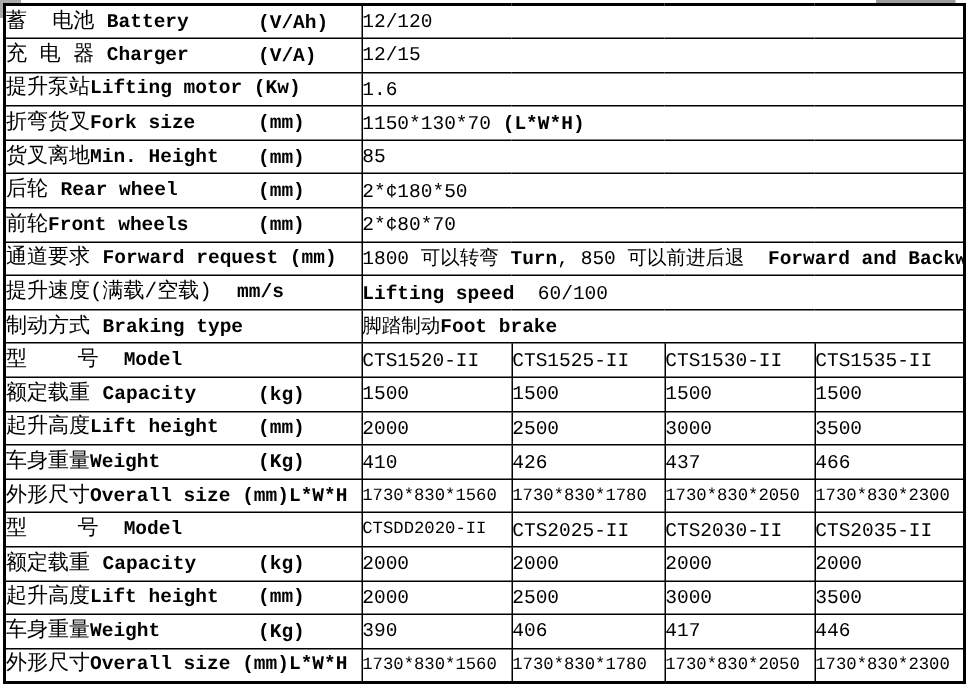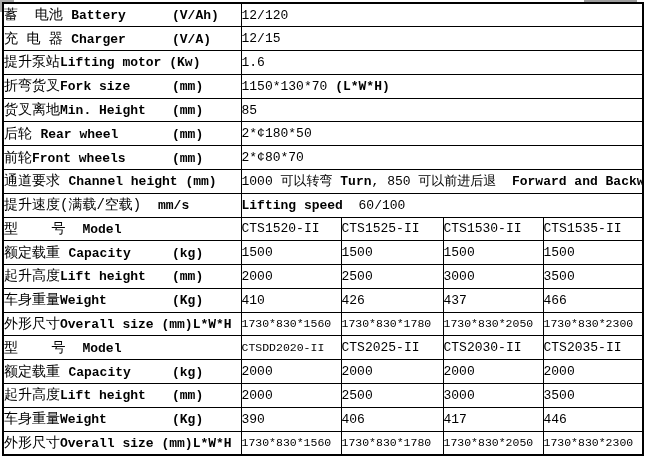--- a/index.html
+++ b/index.html
@@ -66,26 +66,30 @@
         </tr>
         <tr>
           <td class="lbl"><span class="zh">后轮 </span><span class="en">Rear wheel</span><span class="u ufix">(mm)</span></td>
           <td colspan="4" class="val"><span class="r">2*¢180*50</span></td>
         </tr>
         <tr>
           <td class="lbl"><span class="zh">前轮</span><span class="en">Front wheels</span><span class="u ufix">(mm)</span></td>
           <td colspan="4" class="val"><span class="r">2*¢80*70</span></td>
         </tr>
         <tr>
-          <td class="lbl"><span class="zh">通道要求 </span><span class="en">Channel height</span><span class="u"> (mm)</span></td>
-          <td colspan="4" class="val"><span class="r">1000 可以转弯 </span><span class="b">Turn</span><span class="r">, 850 可以前进后退  </span><span class="b">Forward and Backward</span></td>
+          <td class="lbl"><span class="zh">通道要求 </span><span class="en">Forward request</span><span class="u"> (mm)</span></td>
+          <td colspan="4" class="val"><span class="r">1800 可以转弯 </span><span class="b">Turn</span><span class="r">, 850 可以前进后退  </span><span class="b">Forward and Backward</span></td>
         </tr>
         <tr>
           <td class="lbl"><span class="zh">提升速度(满载/空载)  </span><span class="u">mm/s</span></td>
           <td colspan="4" class="val"><span class="b">Lifting speed</span><span class="r">  60/100</span></td>
+        </tr>
+        <tr>
+          <td class="lbl"><span class="zh">制动方式 </span><span class="en">Braking type</span></td>
+          <td colspan="4" class="val"><span class="r">脚踏制动</span><span class="b">Foot brake</span></td>
         </tr>
         <tr>
           <td class="lbl"><span class="zh">型    号  </span><span class="en">Model</span></td>
           <td class="val">CTS1520-II</td>
           <td class="val">CTS1525-II</td>
           <td class="val">CTS1530-II</td>
           <td class="val">CTS1535-II</td>
         </tr>
         <tr>
           <td class="lbl"><span class="zh">额定载重 </span><span class="en">Capacity</span><span class="u ufix">(kg)</span></td>

